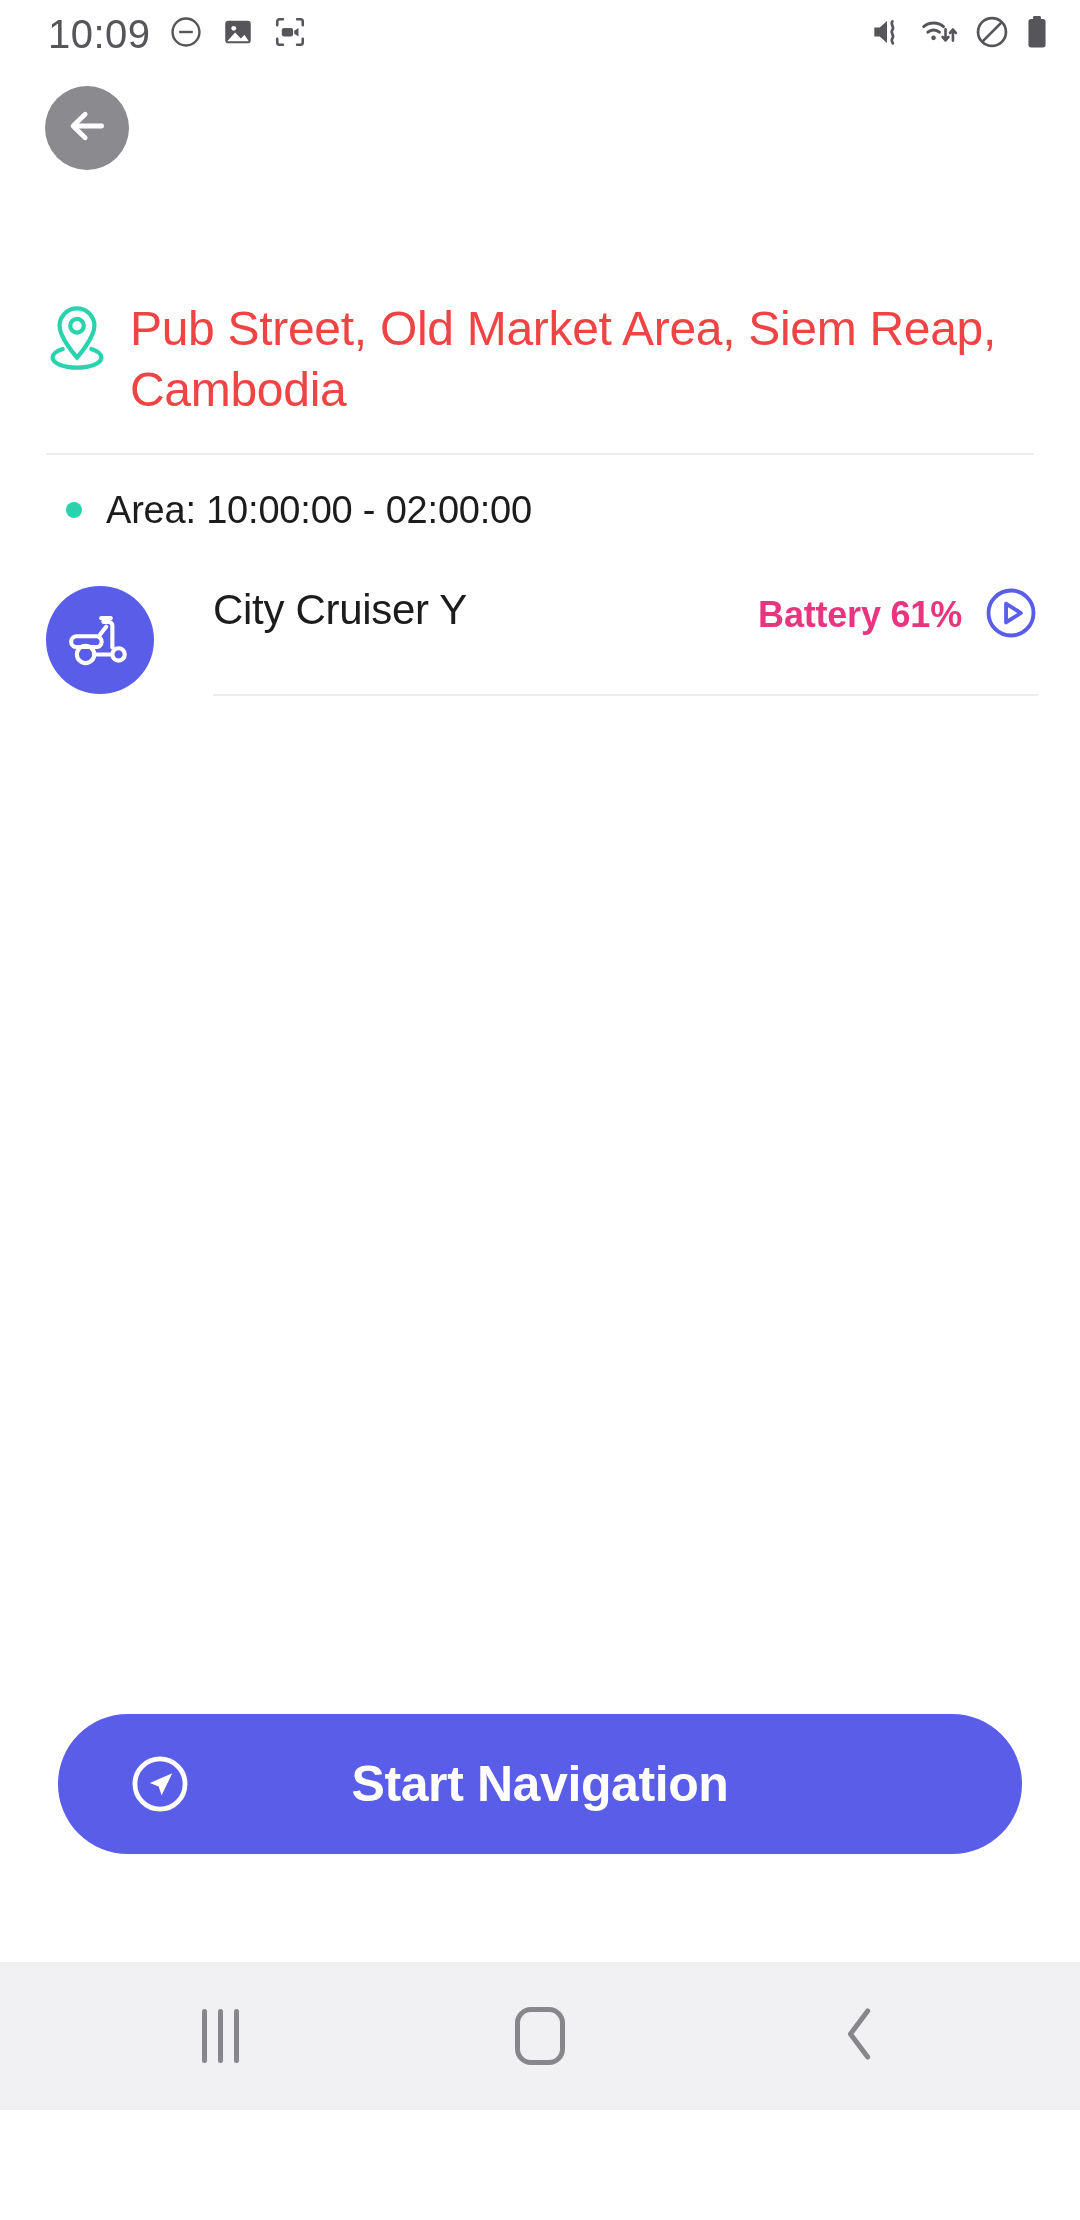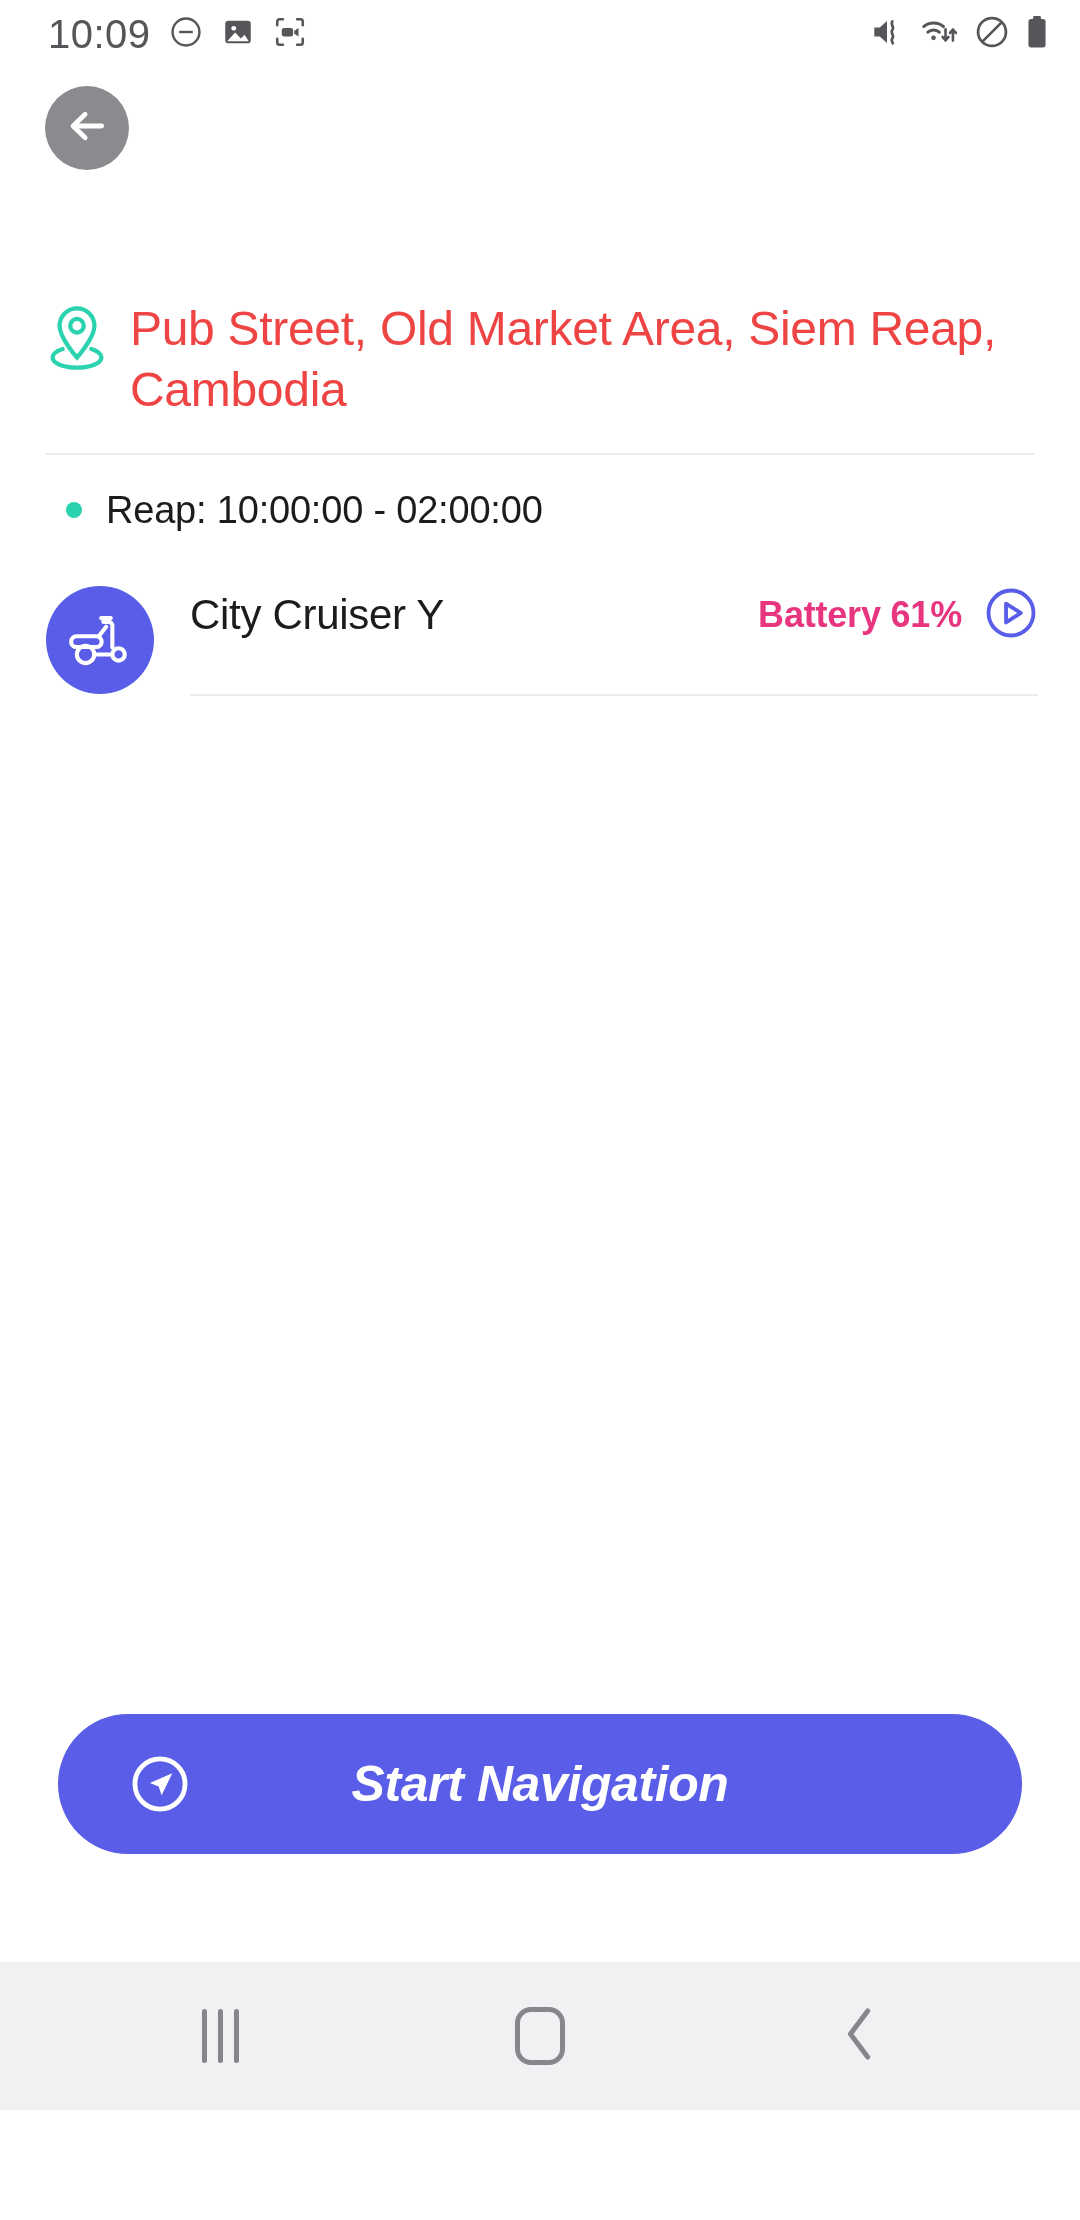--- a/index.html
+++ b/index.html
@@ -144,23 +144,23 @@
     height: 108px;
     border-radius: 50%;
     background: #5a5de8;
     display: flex;
     align-items: center;
     justify-content: center;
     flex: 0 0 auto;
   }
   .vehicle-body {
     flex: 1 1 auto;
-    margin-left: 36px;
-    display: flex;
-    align-items: center;
+    margin-left: 59px;
+    display: flex;
+    align-items: flex-start;
     justify-content: space-between;
     border-bottom: 2px solid #ececf0;
     padding-bottom: 50px;
     padding-top: 2px;
   }
   .vehicle-name {
     font-size: 42px;
     color: #1c1c1e;
     letter-spacing: -0.3px;
   }
@@ -184,21 +184,20 @@
     width: 100%;
     height: 140px;
     border-radius: 70px;
     background: #5a5de8;
     border: none;
     display: flex;
     align-items: center;
     justify-content: center;
     gap: 34px;
     position: relative;
-    font-style: italic;
   }
   .cta-label {
     font-size: 50px;
     font-weight: bold;
     color: #ffffff;
     letter-spacing: -0.4px;
   }
   .cta-icon { position: absolute; left: 70px; display: flex; }
 
   
@@ -321,21 +320,21 @@
           <path d="M8.6 23.2C5.4 24.2 3.4 25.8 3.4 27.6c0 2.9 5.6 5.2 12.6 5.2s12.6-2.3 12.6-5.2c0-1.8-2-3.4-5.2-4.4" fill="none" stroke="#2ad3ad" stroke-width="2.2" stroke-linecap="round"></path>
         </svg>
       </span>
       <div class="address-text">Pub Street, Old Market Area, Siem Reap, Cambodia</div>
     </div>
 
     <div class="divider"></div>
 
     <div class="time-row">
       <span class="time-dot"></span>
-      <span class="time-text">Reap: 10:00:00 - 02:00:00</span>
+      <span class="time-text">Area: 10:00:00 - 02:00:00</span>
     </div>
 
 
     <div class="vehicle-row">
       <span class="vehicle-icon">
         <svg width="66" height="66" viewBox="0 0 32 32">
           <g fill="none" stroke="#ffffff" stroke-width="2" stroke-linecap="round" stroke-linejoin="round">
             <circle cx="9" cy="23" r="4.2"></circle>
             <circle cx="25" cy="23" r="3"></circle>
             <path d="M17.6 7.2h2.6a1.8 1.8 0 0 1 1.8 1.8v10.6"></path>

